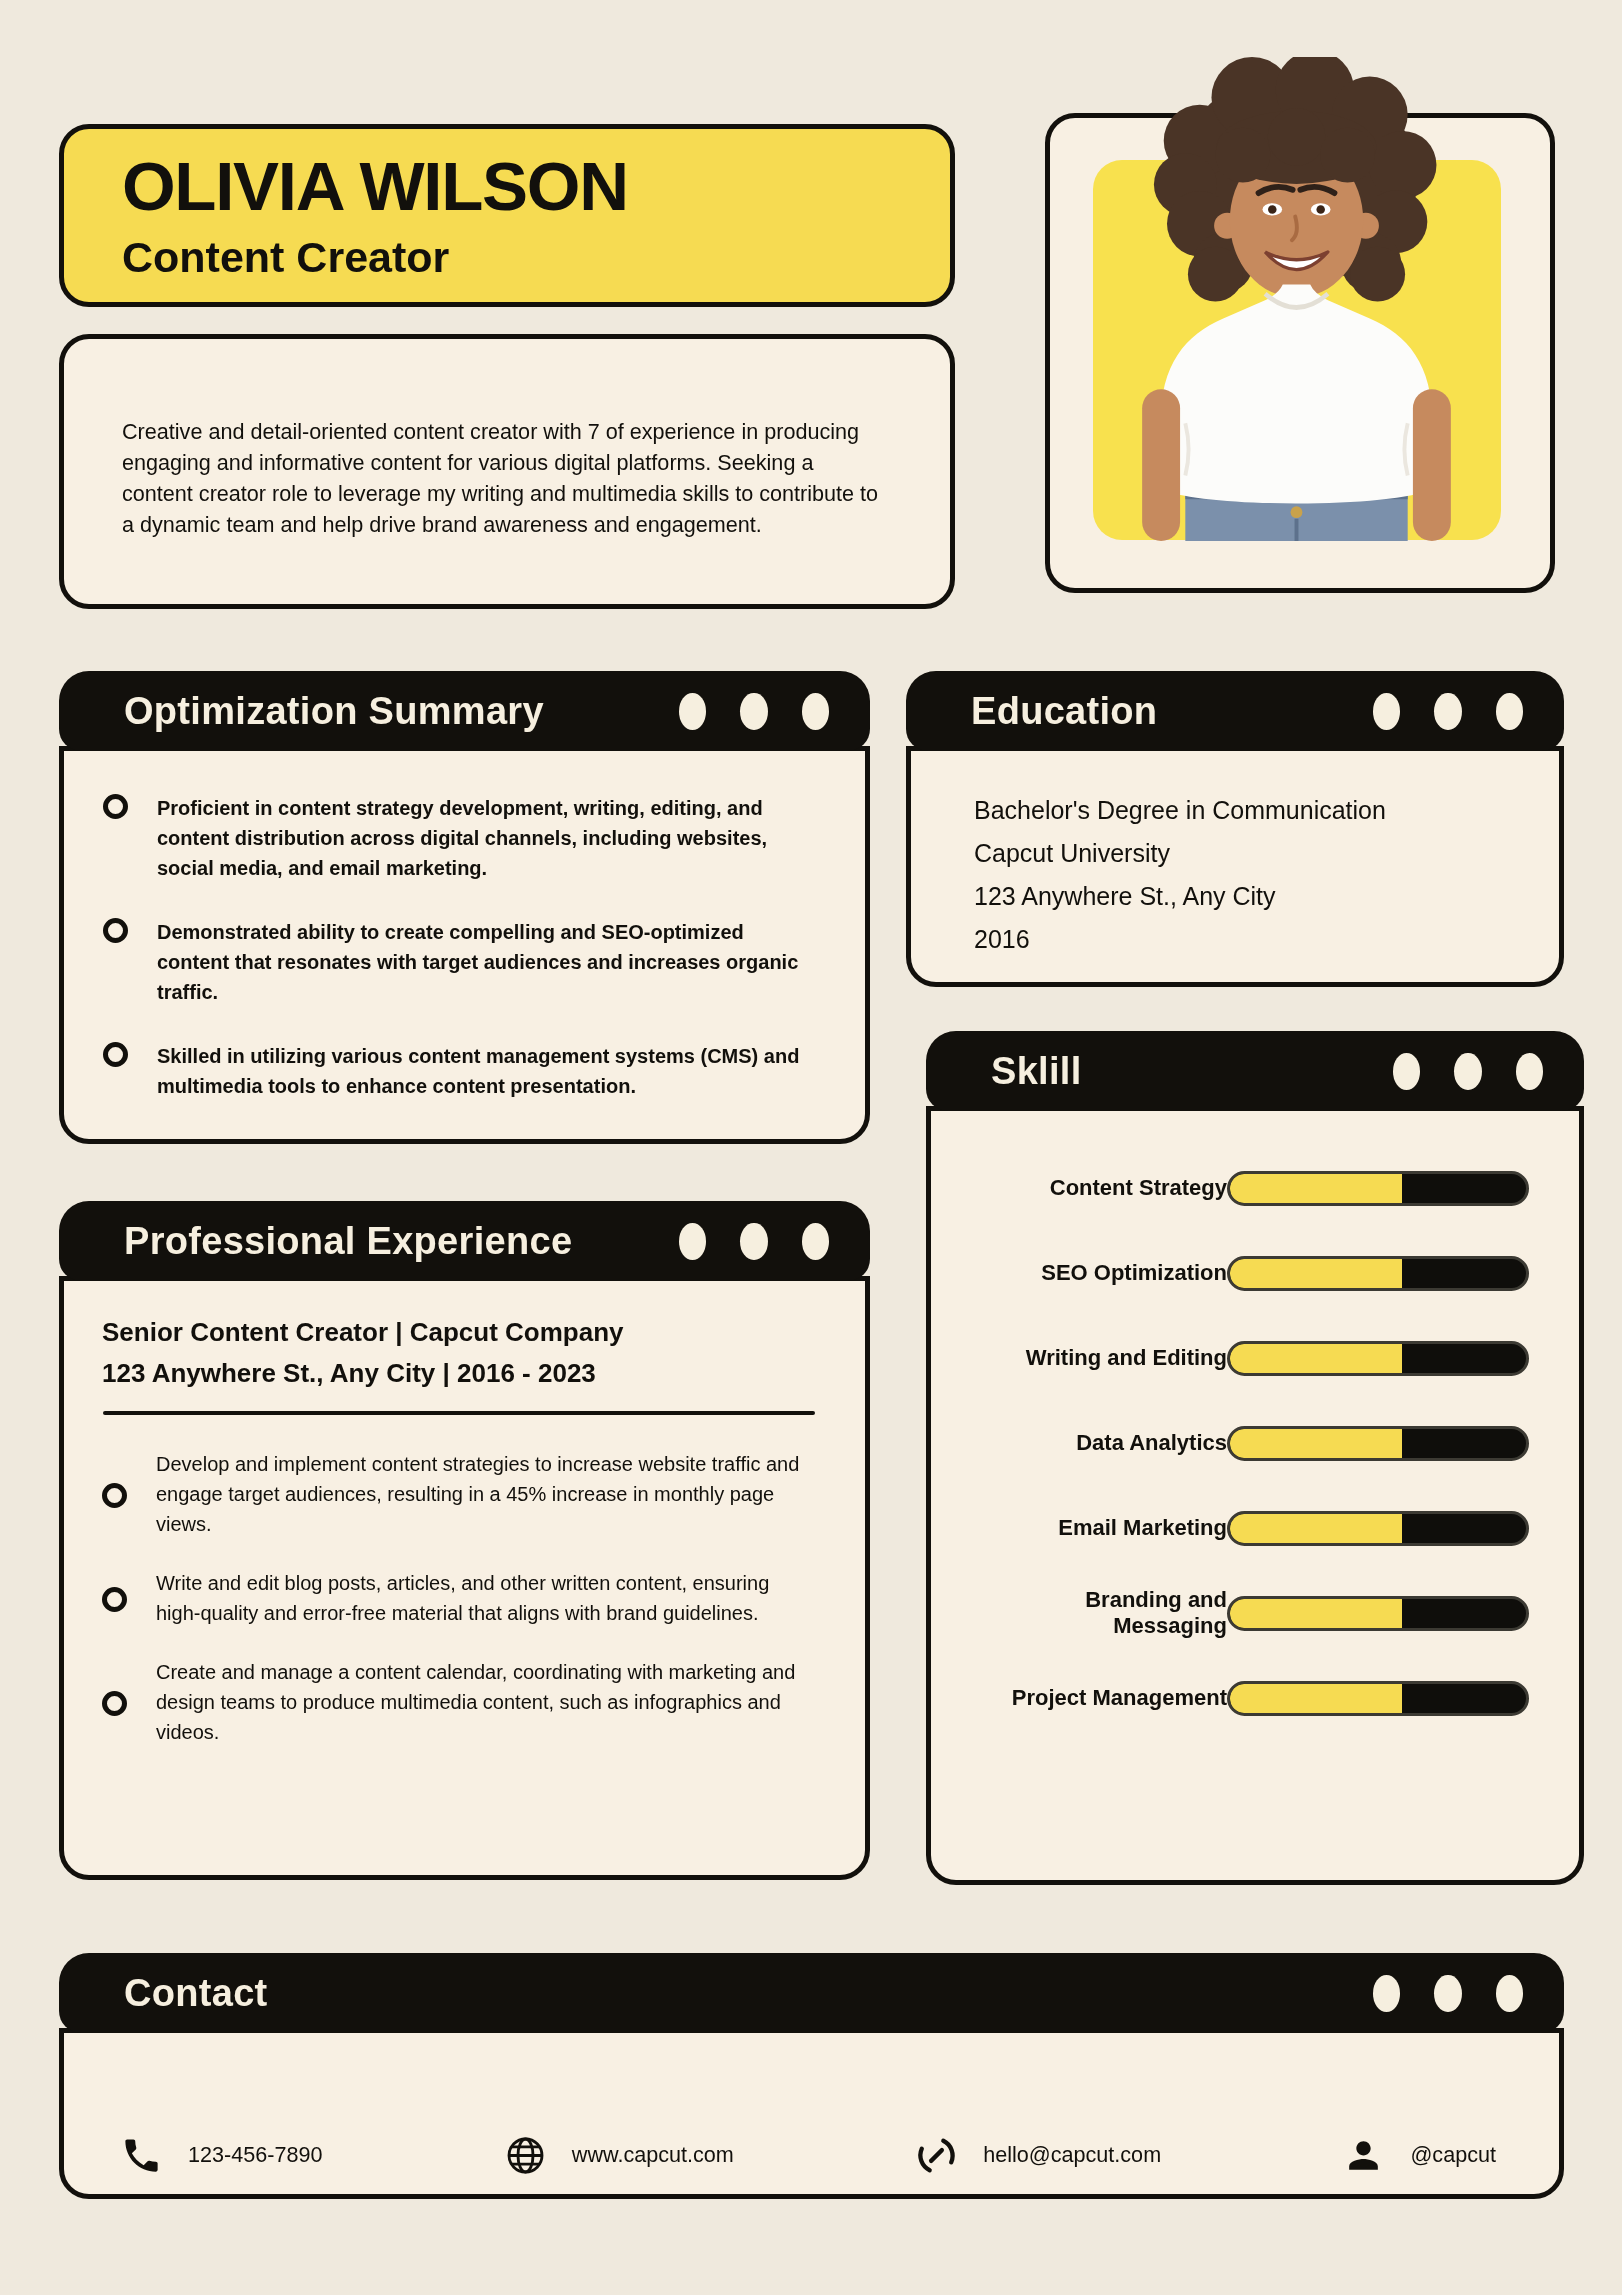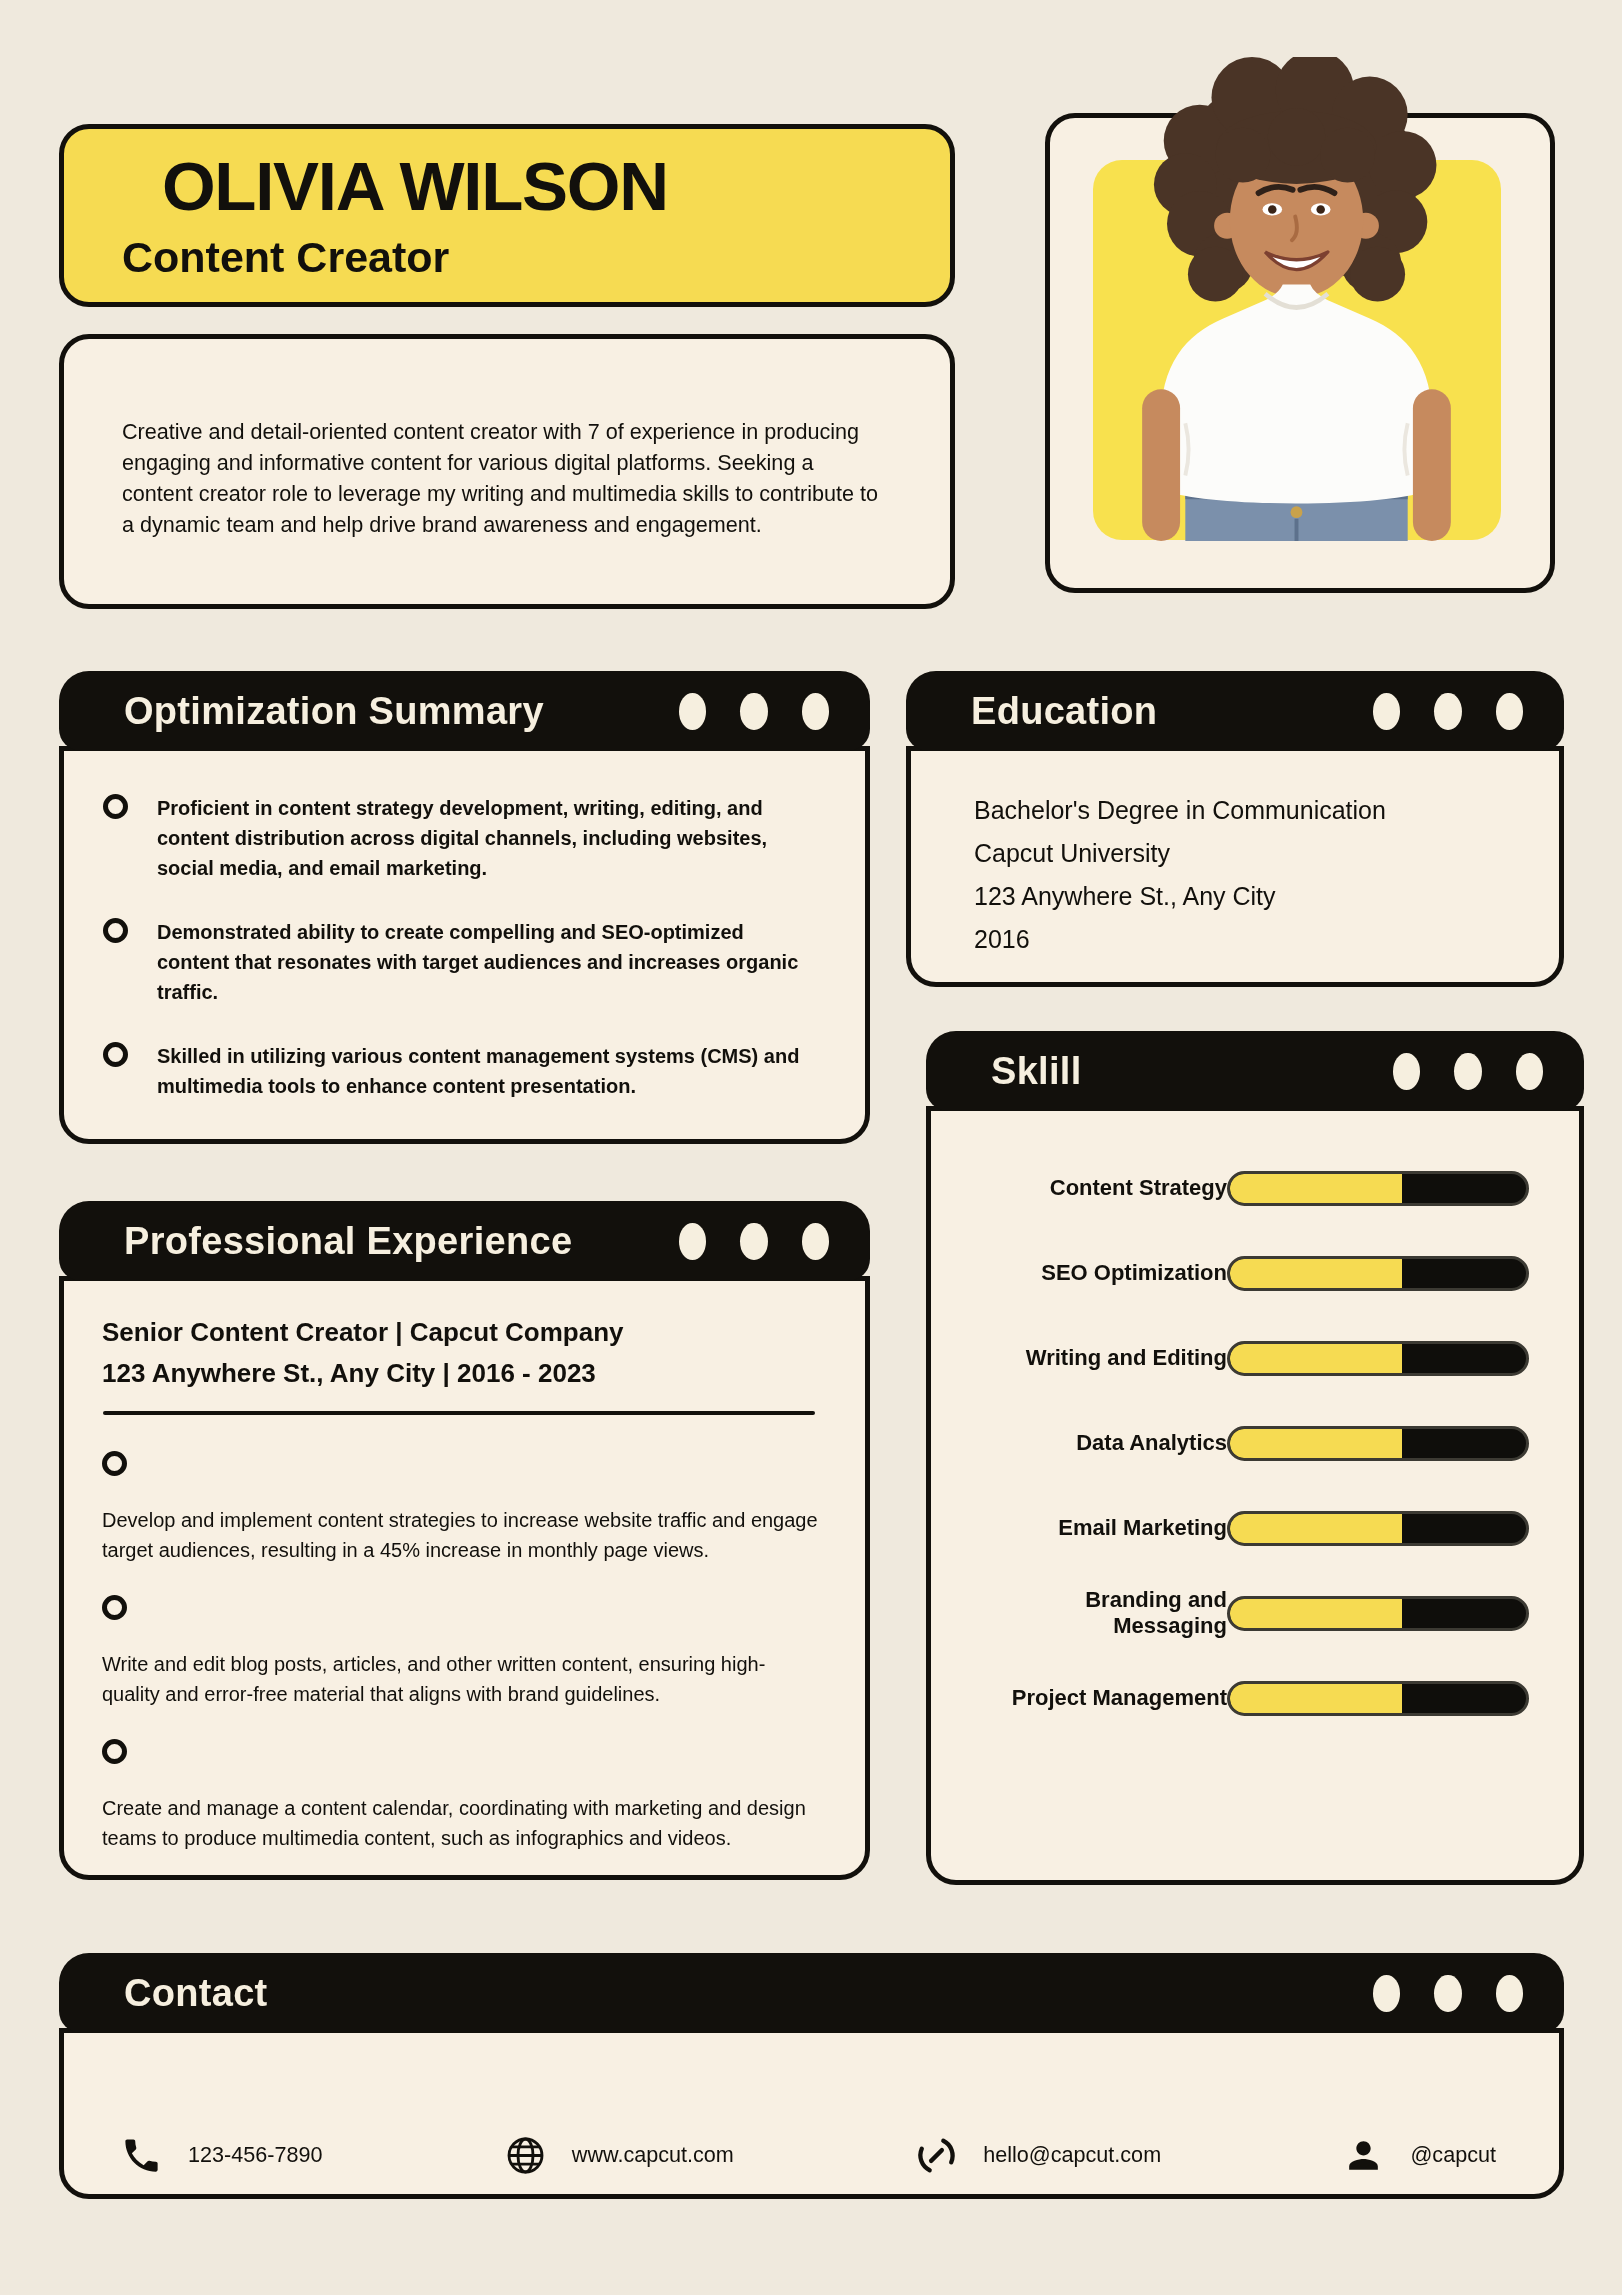--- a/index.html
+++ b/index.html
@@ -19,21 +19,21 @@
   .shadow-yellow::before { background:#f6db52; }
   .shadow-black::before  { background:#12100c; }
   
   .title-card {
     left:59px; top:124px; width:896px; height:183px;
     background:#f6db52; border:5.9px solid #12100c;
     display:flex; flex-direction:column; justify-content:center;
     padding-left:58px; gap:14.4px;
   }
   .title-card::before { transform:translate(7.9px,19.6px); }
-  .name  { font-size:69px; font-weight:900; letter-spacing:-1.3px; line-height:1;margin-left:40px; }
+  .name  { font-size:69px; font-weight:900; letter-spacing:-1.3px; line-height:1; }
   .role  { font-size:43px;  font-weight:700; line-height:1; }
   
   .photo-card {
     left:1045px; top:113px; width:510px; height:480px;
     background:#f8f0e3; border:5.9px solid #12100c;
   }
   .photo-card::before { transform:translate(17px,17px); }
   .photo-clip {
     position:absolute; left:43px; top:-91px; width:408px; height:514px;
     overflow:hidden;
@@ -84,21 +84,21 @@
   .bar {
     flex:none; width:302px; height:35px; background:#0f0e0b;
     border:3.9px solid #3c3a33; border-radius:17.7px; overflow:hidden;
   }
   .bar i { display:block; height:100%; background:#f6db52; border-radius:13.7px 0 0 13.7px; }
   
   .experience-card { left:59px; top:1201px; width:811px; }
   .experience-card .win-body { height:604px; padding:31px 46px 0 38px; }
   .job-line  { font-size:26px; font-weight:700; line-height:41px; }
   .divider { height:4.6px; background:#12100c; margin:17px 3.9px 34px 1.3px; border-radius:2px; }
-  .experience-card .bullet { margin-bottom:29px;flex-direction:column; }
+  .experience-card .bullet { align-items:center; margin-bottom:29px; }
   
   .contact-card { left:59px; top:1953px; width:1505px; }
   .contact-card .win-body {
     height:171px; display:flex; align-items:flex-end;
     padding:0 63px 17px 56px; gap:19.6px; justify-content:space-between;
   }
   .contact-item { display:flex; align-items:center; gap:25px; }
   .contact-item svg { width:43px; height:43px; flex:none; }
   .contact-item .lbl { font-size:21.6px; font-weight:400; }
 </style>

